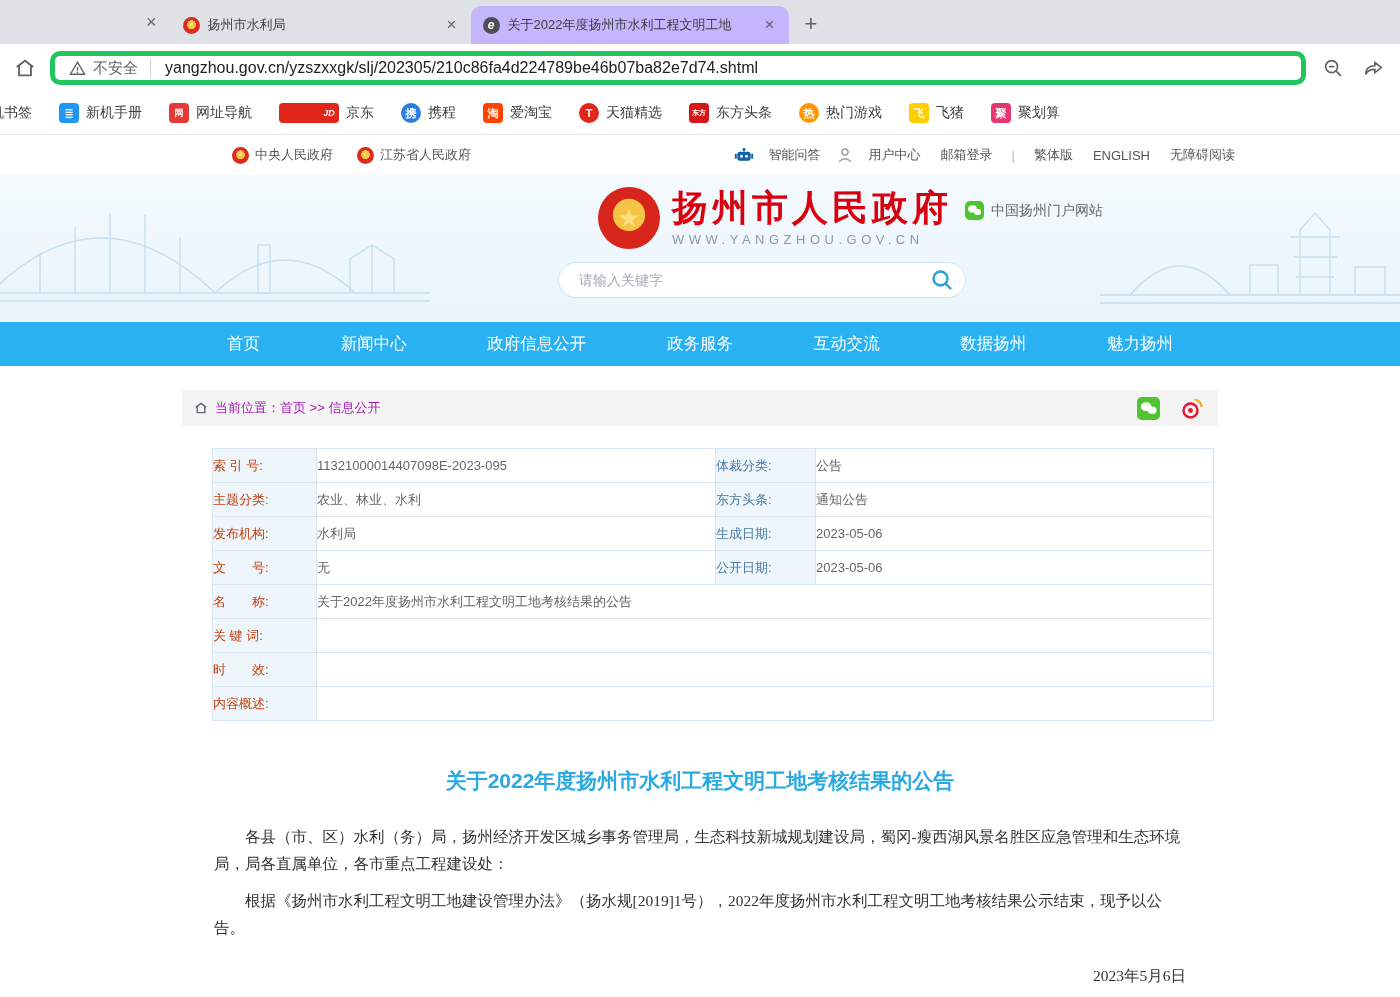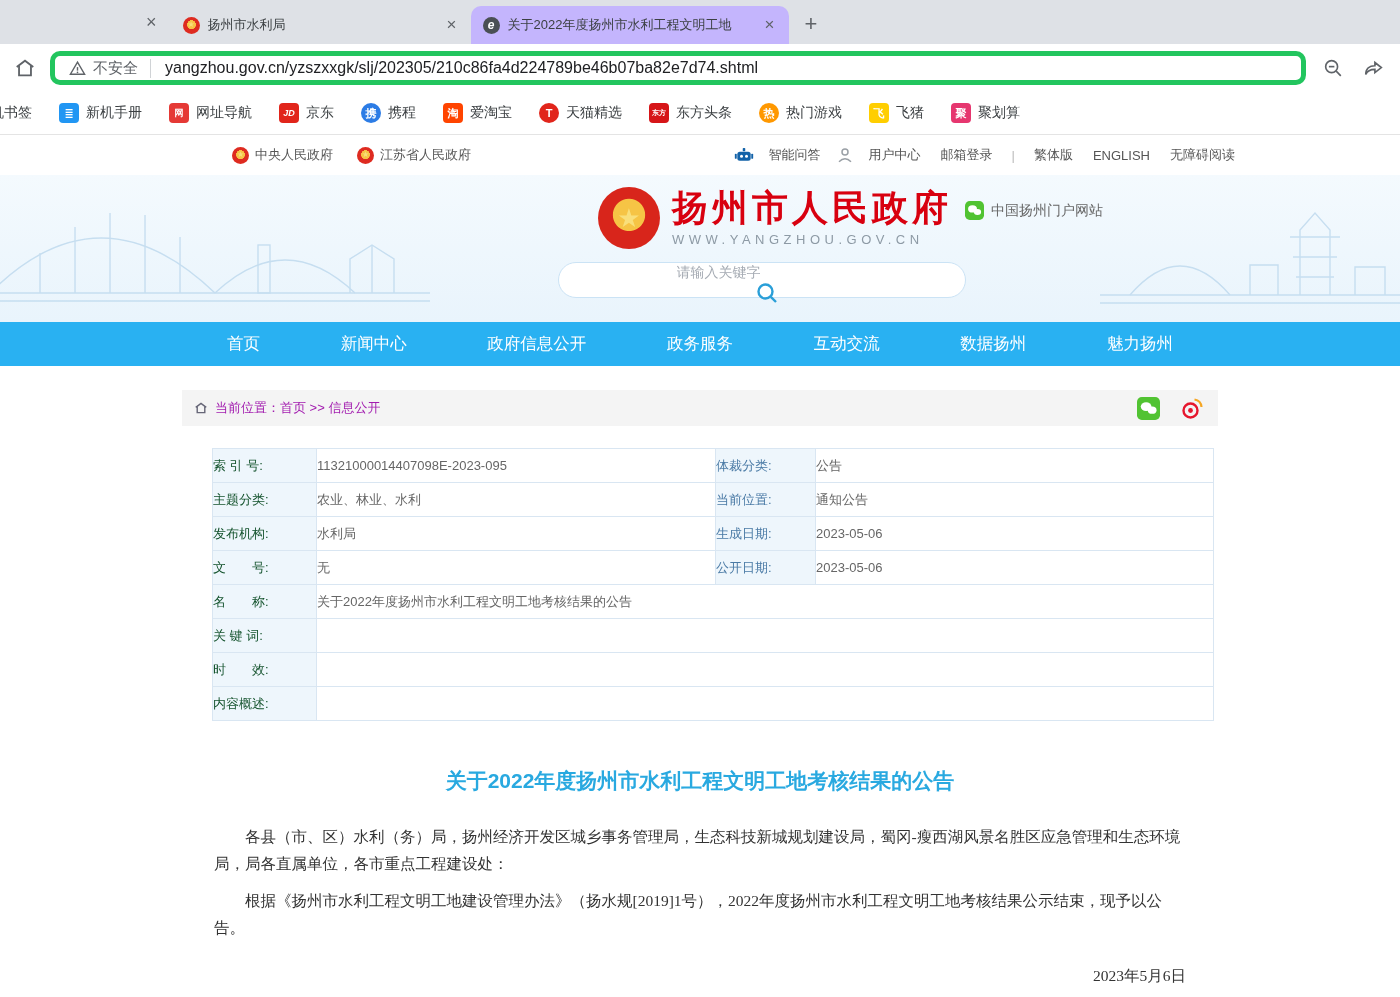--- a/index.html
+++ b/index.html
@@ -27,21 +27,21 @@
   .addr-field{flex:1;height:34px;border:5px solid #22c55e;border-radius:10px;display:flex;align-items:center;padding:0 14px;box-sizing:border-box;}
   .addr-sec{display:flex;align-items:center;gap:7px;color:#5f6368;font-size:15px;padding-right:12px;border-right:1px solid #d0d3d6;}
   .addr-url{font-size:16px;color:#202124;margin-left:14px;white-space:nowrap;overflow:hidden;flex:1;}
   .addr-actions{display:flex;align-items:center;gap:18px;margin:0 0 0 16px;}
   .bookmarksbar{height:43px;background:#fff;border-bottom:1px solid #e4e4e4;display:flex;align-items:center;gap:27px;padding-left:0;box-sizing:border-box;font-size:14px;color:#3c4043;overflow:hidden;}
   .bm{display:flex;align-items:center;gap:7px;cursor:pointer;white-space:nowrap;}
   .bm:first-child{margin-left:-10px;}
   .bmi{width:20px;height:20px;border-radius:4px;color:#fff;display:flex;align-items:center;justify-content:center;font-size:11px;font-weight:bold;flex:0 0 auto;}
   .bmi.i-manual{background:#2196f3;}
   .bmi.i-nav{background:#e53935;font-size:9px;}
-  .bmi.i-jd{background:#e1251b;font-size:9px;font-style:italic;}
+  .bmi.i-jd{background:#e1251b;font-size:9px;font-style:italic;padding-left:40px;}
   .bmi.i-ctrip{background:#2c7ce5;border-radius:50%;}
   .bmi.i-taobao{background:#ff4400;}
   .bmi.i-tmall{background:#e1251b;border-radius:50%;}
   .bmi.i-dongfang{background:#d61518;font-size:7px;}
   .bmi.i-game{background:#ff9800;border-radius:50%;}
   .bmi.i-pig{background:#ffce00;}
   .bmi.i-ju{background:#e6366f;}
   
   .utilbar{height:40px;background:#fff;display:flex;align-items:center;justify-content:space-between;padding:0 160px 0 232px;font-size:13px;color:#555;}
   .utilbar .grp{display:flex;align-items:center;gap:10px;}
@@ -52,37 +52,37 @@
   .banner{position:relative;height:147px;background:linear-gradient(180deg,#f4fafe 0%,#e9f4fc 100%);overflow:hidden;}
   .sk{position:absolute;top:0;opacity:.75;}
   .sk-l{left:0;}
   .sk-r{right:0;}
   .logo-wrap{position:absolute;left:598px;top:12px;display:flex;align-items:center;gap:12px;}
   .emblem-big{width:62px;height:62px;border-radius:50%;background:radial-gradient(circle at 50% 45%, #f6c445 0 34%, #d8251b 36%);display:flex;align-items:center;justify-content:center;flex:0 0 auto;}
   .emblem-big::after{content:"★";color:#f9df7b;font-size:26px;line-height:1;}
   .site-name{font-size:36px;font-weight:bold;color:#d8000f;letter-spacing:4px;line-height:1.1;font-family:"Liberation Serif","DejaVu Serif",serif;}
   .site-url{font-size:13px;color:#8d9aa5;letter-spacing:4.5px;margin-top:4px;}
   .portal{position:absolute;left:965px;top:26px;display:flex;align-items:center;gap:7px;font-size:14px;color:#666;}
-  .searchbox{position:absolute;left:558px;top:87px;width:408px;height:36px;background:#fff;border:1px solid #cbe3f5;border-radius:19px;display:flex;align-items:center;padding:0 8px 0 18px;box-sizing:border-box;flex-direction:column;}
+  .searchbox{position:absolute;left:558px;top:87px;width:408px;height:36px;background:#fff;border:1px solid #cbe3f5;border-radius:19px;display:flex;align-items:center;padding:0 8px 0 18px;box-sizing:border-box;}
   .searchbox input{border:none;outline:none;flex:1;font-size:14px;color:#333;background:transparent;font-family:inherit;}
   .searchbox input::placeholder{color:#a5abb3;}
   .search-btn{width:30px;height:30px;display:flex;align-items:center;justify-content:center;cursor:pointer;}
   
   .mainnav{height:44px;background:#29b1f2;}
   .mainnav .inner{width:1036px;margin:0 auto;height:100%;display:flex;align-items:center;justify-content:space-between;padding:0 45px;box-sizing:border-box;}
   .nav-item{color:#fff;font-size:16.5px;cursor:pointer;white-space:nowrap;}
   
   .content{width:1036px;margin:24px auto 0;}
   .crumbbar{height:36px;background:#f4f4f4;display:flex;align-items:center;padding:0 12px;box-sizing:border-box;font-size:13px;color:#a21caf;}
   .crumb-left{display:flex;align-items:center;gap:7px;flex:1;}
   .crumb-icons{display:flex;align-items:center;gap:20px;padding-right:2px;}
   .crumb-icons svg{cursor:pointer;}
   table.meta{border-collapse:collapse;width:1002px;margin:22px 4px 0 30px;font-size:13px;table-layout:fixed;}
   table.meta td{border:1px solid #d9e6f2;height:33px;padding:0;}
-  td.lbl{width:103px;background:#eef6fc;color:#14532d;padding-left:17px;white-space:pre;}
+  td.lbl{width:103px;background:#eef6fc;color:#c2410c;padding-left:17px;white-space:pre;}
   td.lbl2{width:99px;background:#eef6fc;color:#4a7aa5;padding-left:17px;white-space:pre;}
   td.val{color:#666;padding-left:15px;}
   td.v1{width:398px;}
   .art-title{margin-top:46px;text-align:center;font-size:21px;font-weight:bold;color:#29a9e0;}
   .art-body{margin:28px 32px 0;font-family:"Liberation Serif","DejaVu Serif",serif;font-size:15.5px;color:#333;line-height:1.75;}
   .art-body p{margin:0 0 10px;text-indent:2em;}
   .art-date{margin-top:24px;text-align:right;padding-right:32px;font-family:"Liberation Serif","DejaVu Serif",serif;font-size:15.5px;color:#333;}
   svg{display:block;}
 </style>
 </head>
@@ -312,21 +312,21 @@
     <tbody>
         <tr>
       <td class="lbl">索 引 号:</td>
       <td class="val v1">11321000014407098E-2023-095</td>
       <td class="lbl2">体裁分类:</td>
       <td class="val">公告</td>
     </tr>
     <tr>
       <td class="lbl">主题分类:</td>
       <td class="val v1">农业、林业、水利</td>
-      <td class="lbl2">当前位置:</td>
+      <td class="lbl2">东方头条:</td>
       <td class="val">通知公告</td>
     </tr>
     <tr>
       <td class="lbl">发布机构:</td>
       <td class="val v1">水利局</td>
       <td class="lbl2">生成日期:</td>
       <td class="val">2023-05-06</td>
     </tr>
     <tr>
       <td class="lbl">文　　号:</td>

